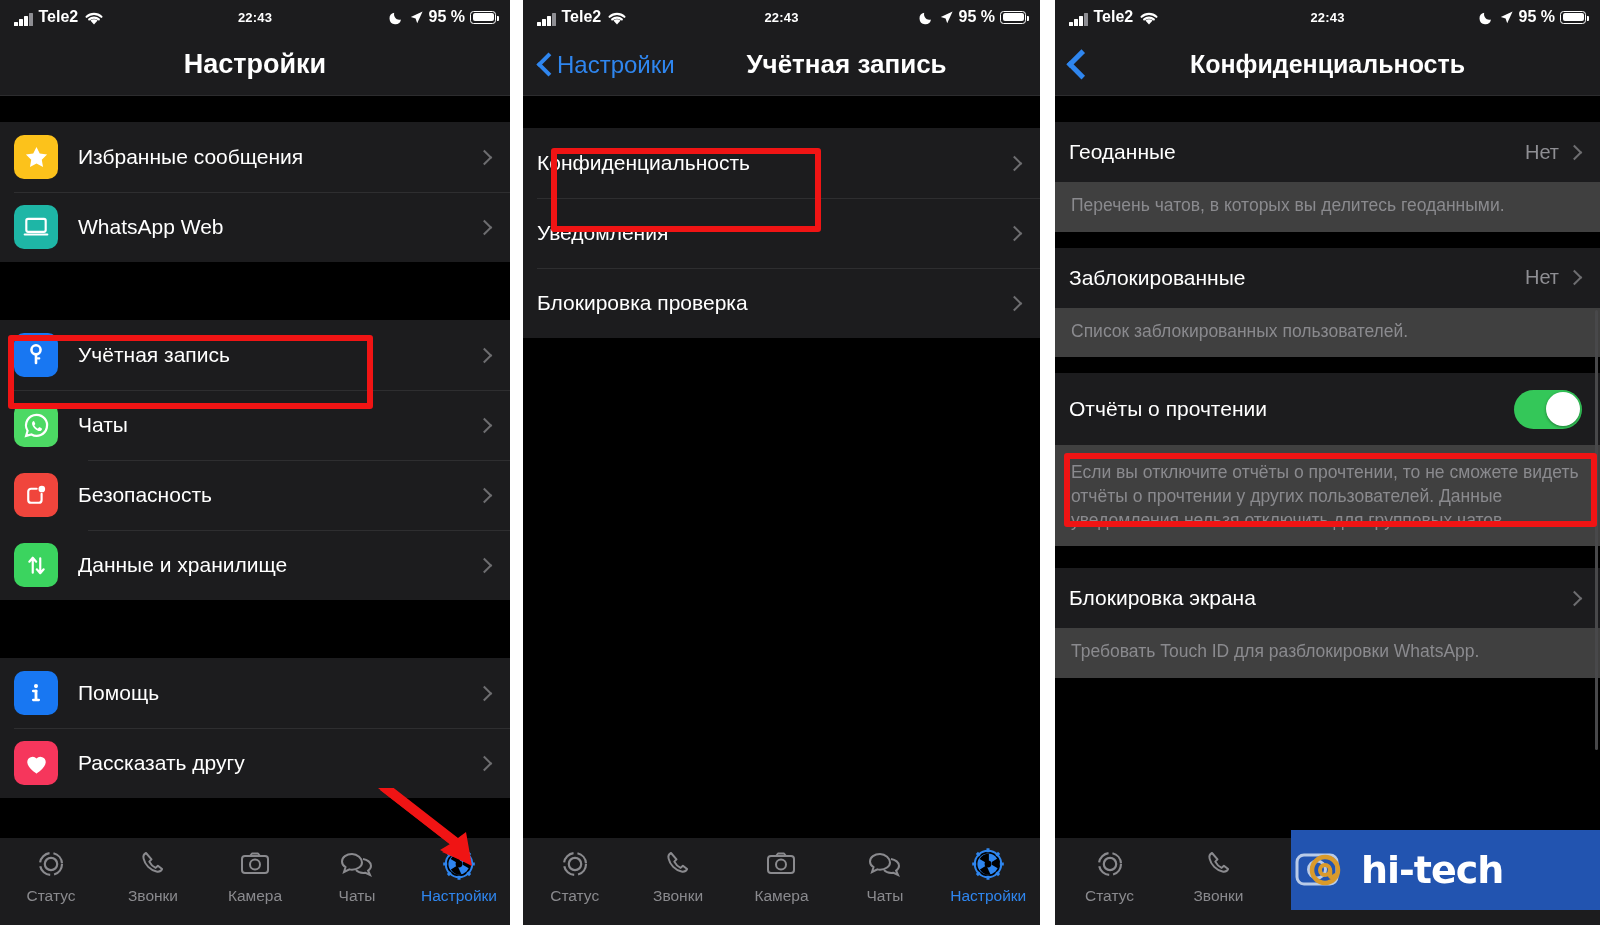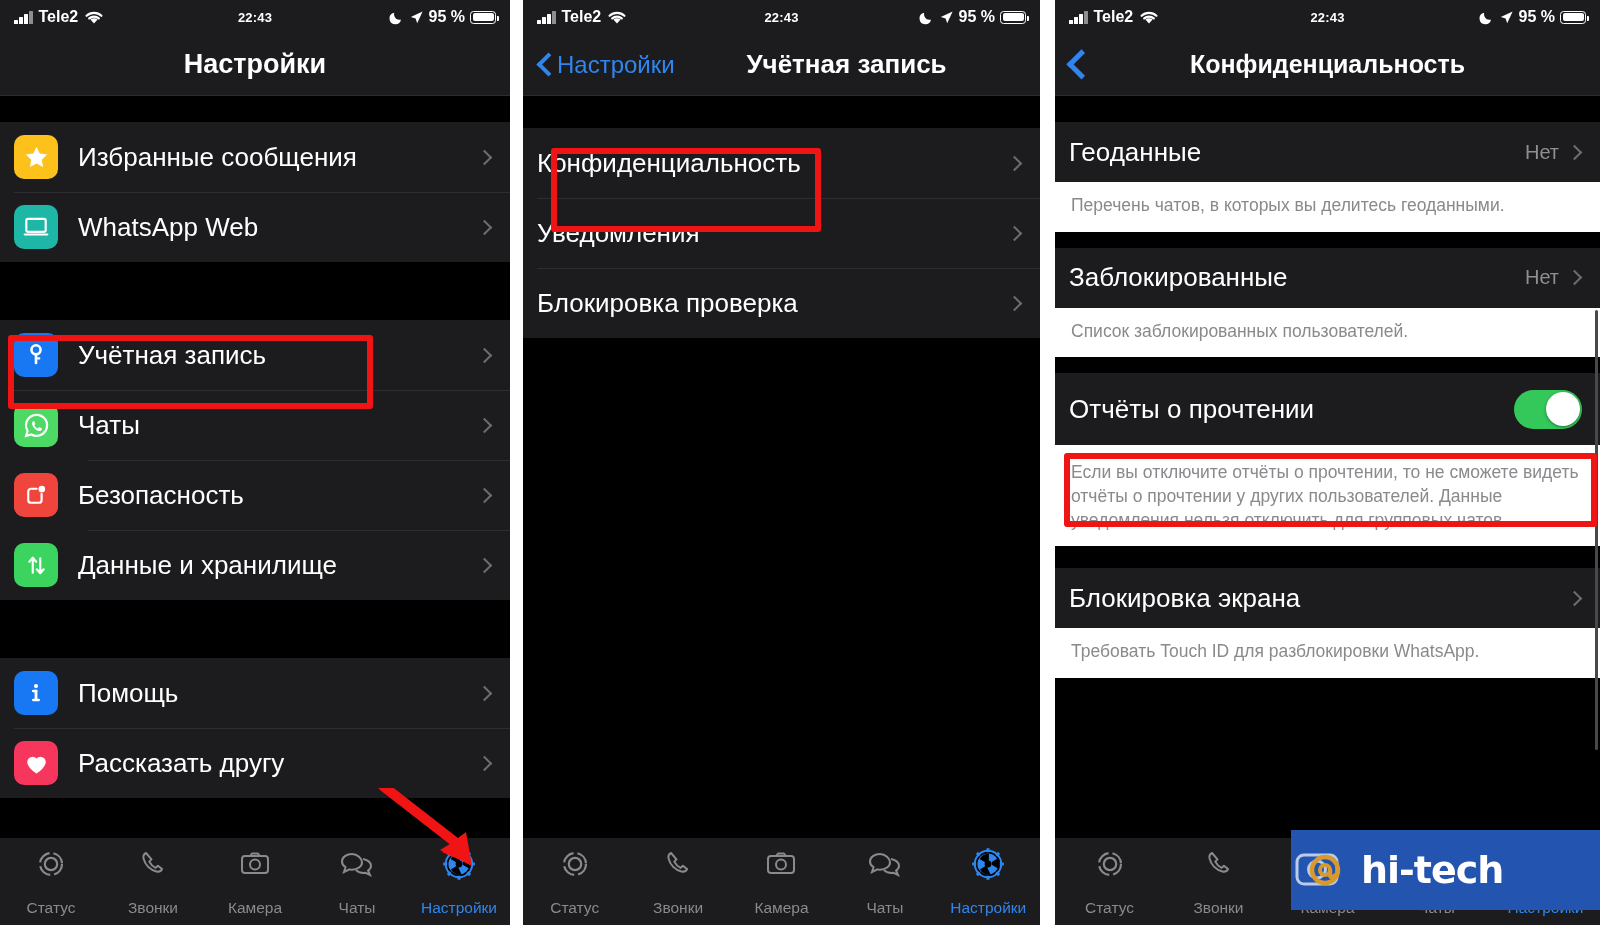--- a/index.html
+++ b/index.html
@@ -28,21 +28,21 @@
   .statusbar {
     height:34px;
     display:flex; align-items:center;
     padding:0 14px;
     color:#ffffff;
     font-size:17px;
     font-weight:bold;
     position:relative;
     background:#1c1c1e;
   }
-  .sb-left { display:flex; align-items:center; gap:6px; }
+  .sb-left { display:flex; align-items:flex-end; gap:6px; }
   .sb-center {
     position:absolute; left:0; right:0; text-align:center;
     font-size:13px; font-weight:bold; letter-spacing:.2px;
     pointer-events:none;
   }
   .sb-right {
     margin-left:auto; display:flex; align-items:center; gap:5px;
     position:relative; z-index:2;
   }
   .bars { display:flex; align-items:flex-end; gap:1.5px; height:13px; }
@@ -101,32 +101,32 @@
   .row + .row::before{
     content:""; position:absolute; left:14px; right:0; top:0; height:.5px;
     background:#2e2e30;
   }
   .row.inset + .row.inset::before{ left:88px; }
   .icon-tile {
     width:44px;height:44px;border-radius:10px;
     display:flex;align-items:center;justify-content:center;
     flex:0 0 auto; margin-right:20px;
   }
-  .row-label { color:#ffffff; font-size:26px; flex:1; white-space:nowrap; }
+  .row-label { color:#ffffff; font-size:21px; flex:1; white-space:nowrap; }
   .row-label.sm { font-size:20px; }
   .row-value { color:#8e8e93; font-size:20px; margin-right:10px; }
   .chev {
     width:11px;height:11px;
     border-top:2.6px solid #6d6d70; border-right:2.6px solid #6d6d70;
     transform:rotate(45deg);
     flex:0 0 auto; margin-right:6px;
   }
   .footnote {
     color:#8a8a8e; font-size:17.5px; line-height:1.35;
-    padding:12px 16px 14px 16px; background:#ffffff;
+    padding:12px 16px 14px 16px; background:#404040;
   }
 
   
   .toggle {
     width:68px;height:39px;border-radius:20px;background:#34c759;
     position:relative; flex:0 0 auto; margin-right:4px;
   }
   .toggle::after{
     content:""; position:absolute; top:2.5px; right:2.5px;
     width:34px;height:34px;border-radius:50%;background:#ffffff;
@@ -134,21 +134,21 @@
   }
 
   
   .tabbar {
     position:absolute; left:0; right:0; bottom:0;
     height:88px; background:#1c1c1e;
     display:flex; align-items:flex-start; justify-content:space-around;
     border-top:.5px solid #000000;
     padding-top:8px;
   }
-  .tab { display:flex;flex-direction:column;align-items:center;gap:17px;width:20%;}
+  .tab { display:flex;flex-direction:column;align-items:center;gap:5px;width:20%;}
   .tab-label { font-size:15.5px;color:#8a8a8e; }
   .tab.active .tab-label{ color:#2f86ef; }
   .tab-ico { height:36px;display:flex;align-items:center;justify-content:center; }
 
   
   .hl {
     position:absolute; border:6px solid #f01414; border-radius:3px;
     pointer-events:none; z-index:30;
   }
   .arrow { position:absolute; z-index:31; pointer-events:none; }

